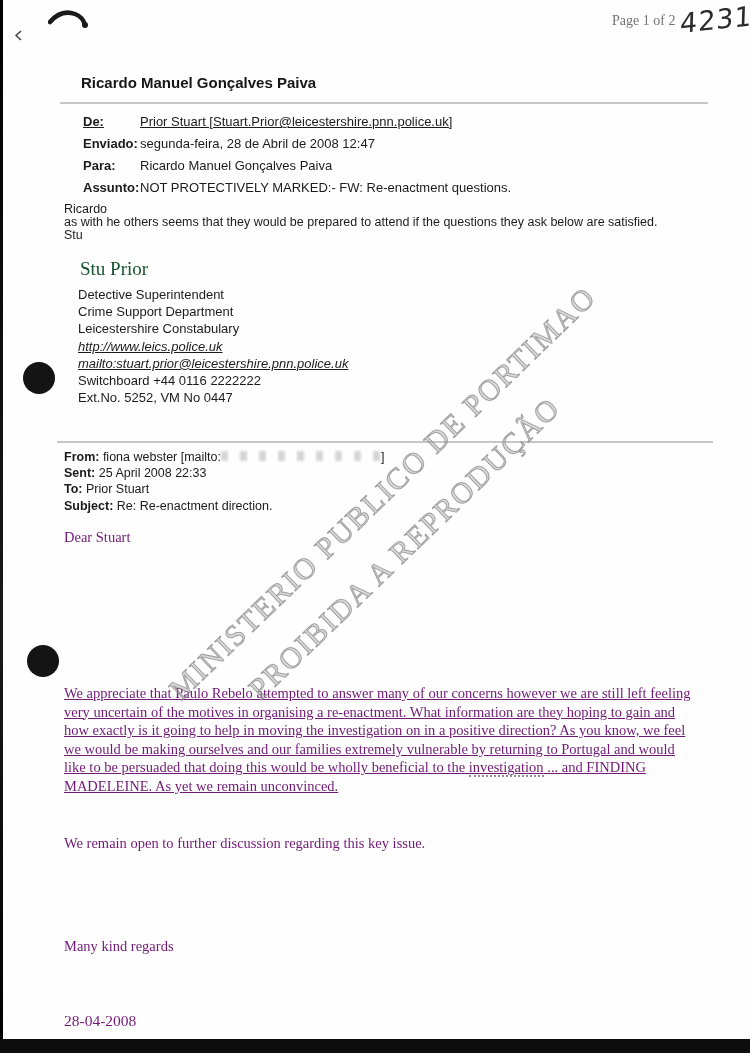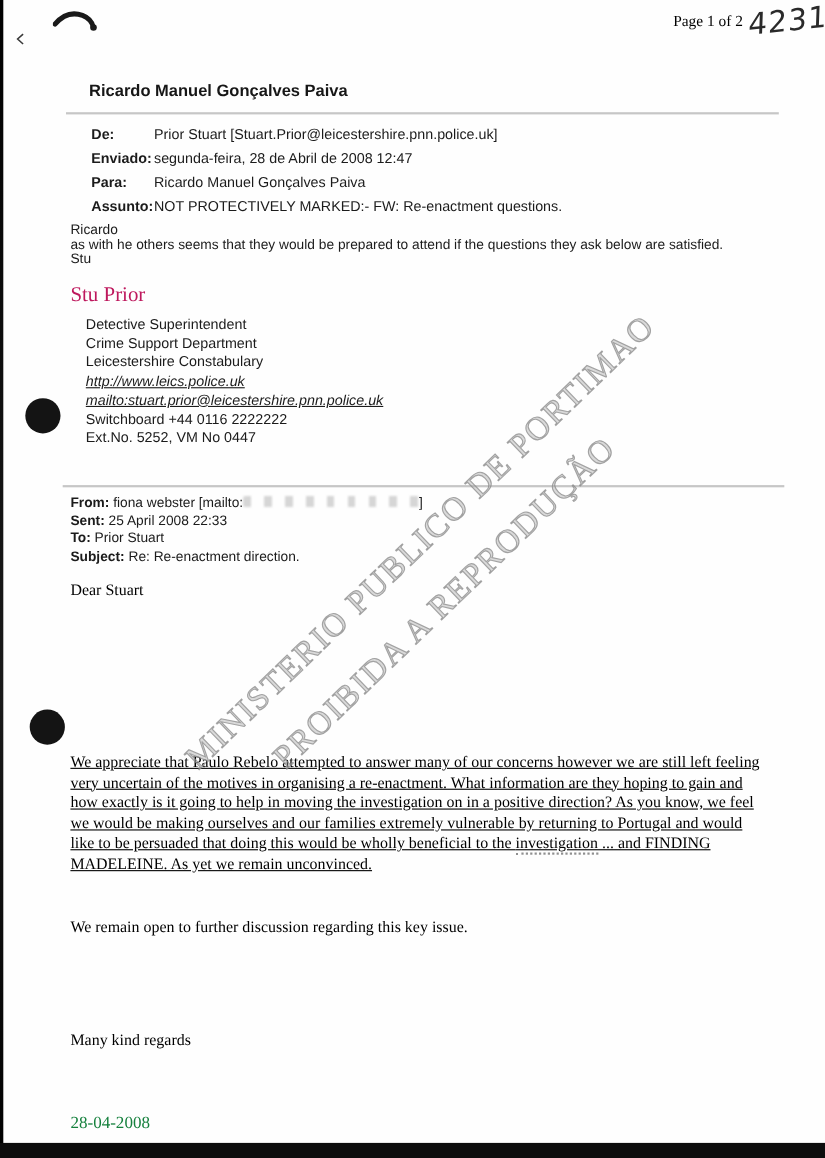--- a/index.html
+++ b/index.html
@@ -12,68 +12,68 @@
   .edge-left { position:absolute; left:0; top:0; width:3px; height:1053px;
     background:linear-gradient(180deg,#000 0%, #1a1a1a 60%, #000 100%); }
   .edge-bottom { position:absolute; left:0; top:1039px; width:750px; height:14px; background:#0d0d0d; }
   .pen-swoosh { position:absolute; left:48px; top:7px; }
   .stray-mark { position:absolute; left:14px; top:30px; }
   .hole { position:absolute; width:32px; height:32px; border-radius:50%; background:#141414; }
   .hole-1 { left:23px; top:362px; }
   .hole-2 { left:27px; top:645px; }
 
   .page-label { position:absolute; left:612px; top:13px;
-    font-family:"Liberation Serif", serif; font-size:14px; color:#000000; }
+    font-family:"Liberation Serif", serif; font-size:14px; color:#737373; }
   .handwritten { position:absolute; left:680px; top:4px;
     font-family:"DejaVu Sans", sans-serif; font-size:27px; color:#2a2a2a;
     transform:rotate(-6deg) skewX(-8deg); letter-spacing:1px; }
 
   
   .watermark { position:absolute; left:118px; top:473px; width:534px;
     transform:rotate(-44deg); text-align:center; z-index:5; pointer-events:none; }
   .wm-line { font-family:"Liberation Serif", serif; font-size:30px; letter-spacing:2px;
     line-height:55px; color:rgba(168,168,168,0.42);
     -webkit-text-stroke:1px rgba(138,138,138,0.75); white-space:nowrap; }
 
   .title { position:absolute; left:81px; top:74px; margin:0;
     font-size:15px; font-weight:bold; color:#161616; }
   .rule { position:absolute; height:2px; background:#b3b3b3; opacity:.75; }
   .rule-title { left:60px; top:102px; width:648px; }
   .rule-from  { left:57px; top:441px; width:656px; }
 
   .hrow { position:absolute; left:83px; display:flex; font-size:13px; }
   .hlabel { font-weight:bold; width:57px; flex:0 0 57px; }
   .hvalue { white-space:nowrap; }
-  .hrow-0 { top:114px; } .hrow-1 { top:136px; } .hrow-2 { top:158px; } .hrow-3 { top:180px; }
+  .hrow-0 { top:114px;text-decoration:underline; } .hrow-1 { top:136px; } .hrow-2 { top:158px; } .hrow-3 { top:180px; }
 
   .intro { position:absolute; left:64px; top:203px; font-size:12.5px; line-height:13.2px; width:650px; }
 
-  .sig-name { position:absolute; left:64px; top:258px;
-    font-family:"Liberation Serif", serif; font-size:19px; color:#be185d; }
+  .sig-name { position:absolute; left:80px; top:258px;
+    font-family:"Liberation Serif", serif; font-size:19px; color:#14532d; }
   .sig { position:absolute; left:78px; top:286px; font-size:13px; line-height:17.2px; }
   .sig .link { text-decoration:underline;font-style:italic; }
 
   .fromblock { position:absolute; left:64px; top:449px; font-size:12.5px; line-height:16.2px; z-index:2; }
   .fromblock b { font-weight:bold; }
   .redacted { display:inline-block; width:160px; height:10px;
     background:repeating-linear-gradient(90deg, rgba(140,140,140,0.35) 0 7px, transparent 7px 19px);
     filter:blur(1.1px); border-radius:2px; }
 
-  .serif-text { font-family:"Liberation Serif", serif; color:#000000; }
+  .serif-text { font-family:"Liberation Serif", serif; color:#701a75; }
   .salutation { position:absolute; left:64px; top:529px; font-size:14.5px; }
   .para { position:absolute; left:64px; width:628px; font-size:14.5px; line-height:18.6px; z-index:2; }
   .para-1 { top:595px; }
   .para-2 { top:684px;text-decoration:underline; }
   .para-3 { top:834px; }
   .para-4 { top:901px; }
   .closing { position:absolute; left:64px; top:938px; font-size:14.5px; }
   .dotted-word { border-bottom:2px dotted #8f8f8f; }
 
   .footer-date { position:absolute; left:64px; top:1012px;
-    font-family:"Liberation Serif", serif; font-size:15.5px; color:#15803d; }
+    font-family:"Liberation Serif", serif; font-size:15.5px; color:#701a75; }
 </style>
 </head>
 <body>
 
 <div class="page">
 
   <div class="edge-left"></div>
   <div class="edge-bottom"></div>
 
   <svg class="pen-swoosh" width="44" height="28" viewBox="0 0 44 28">

